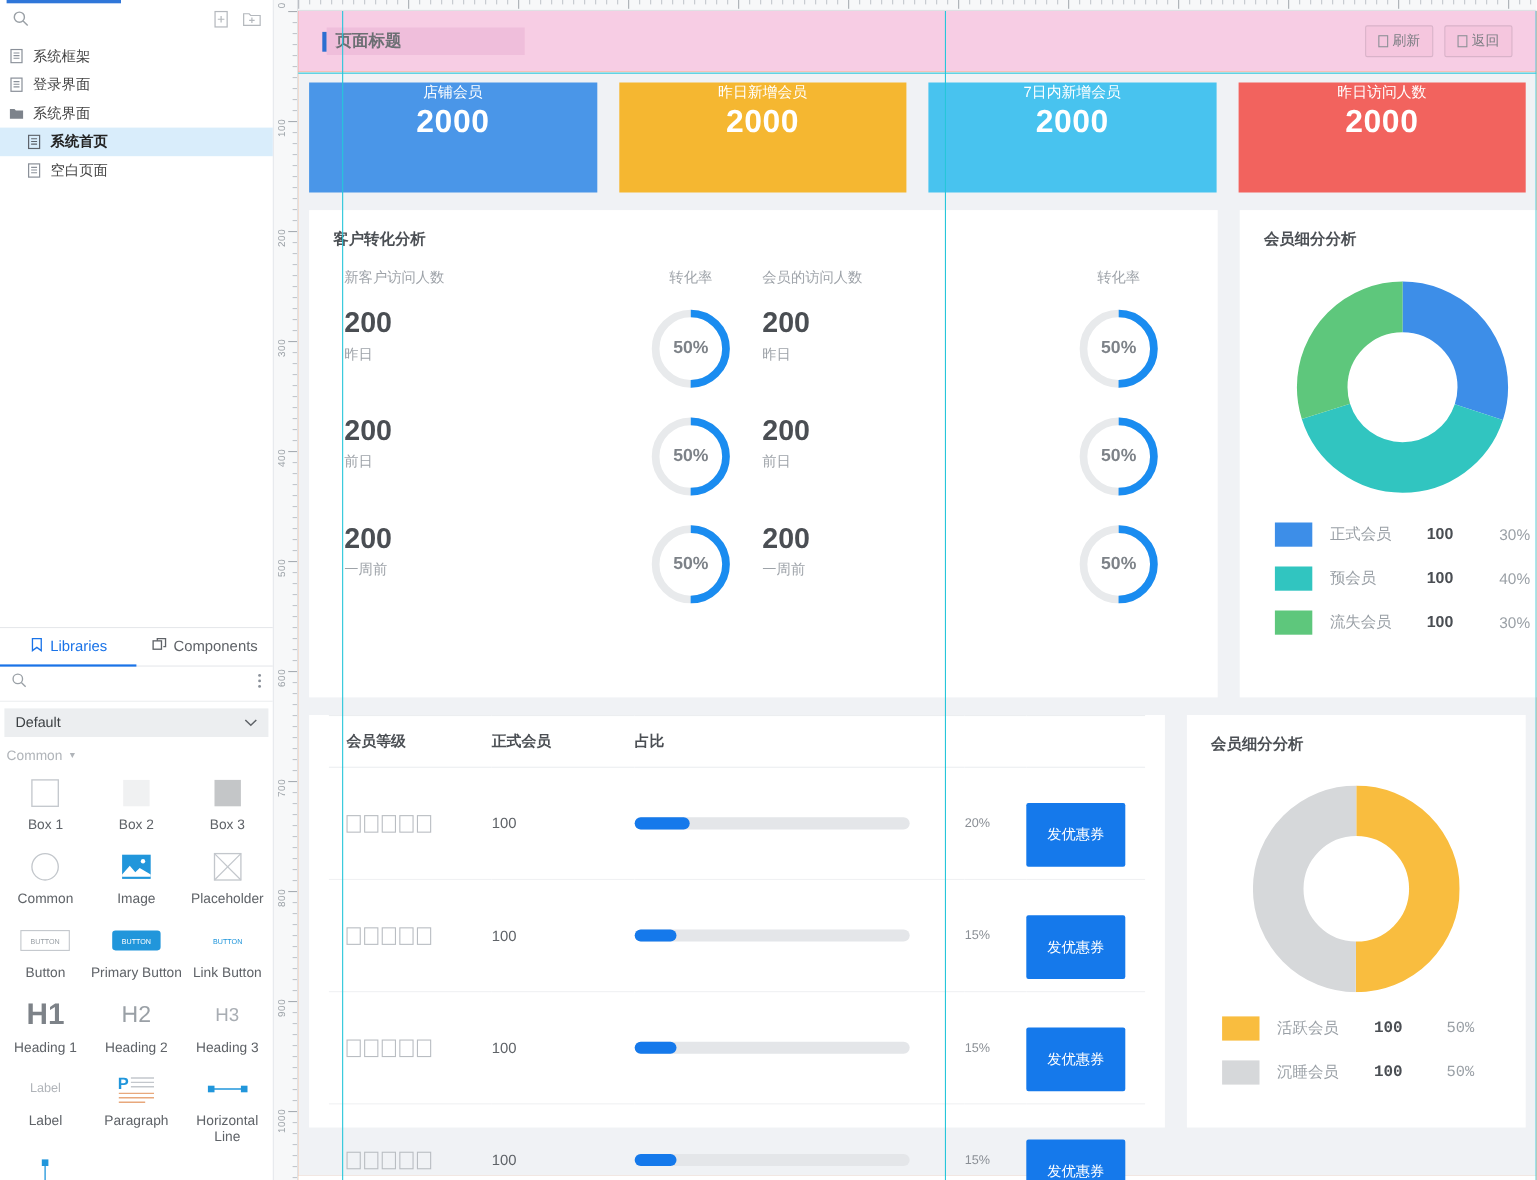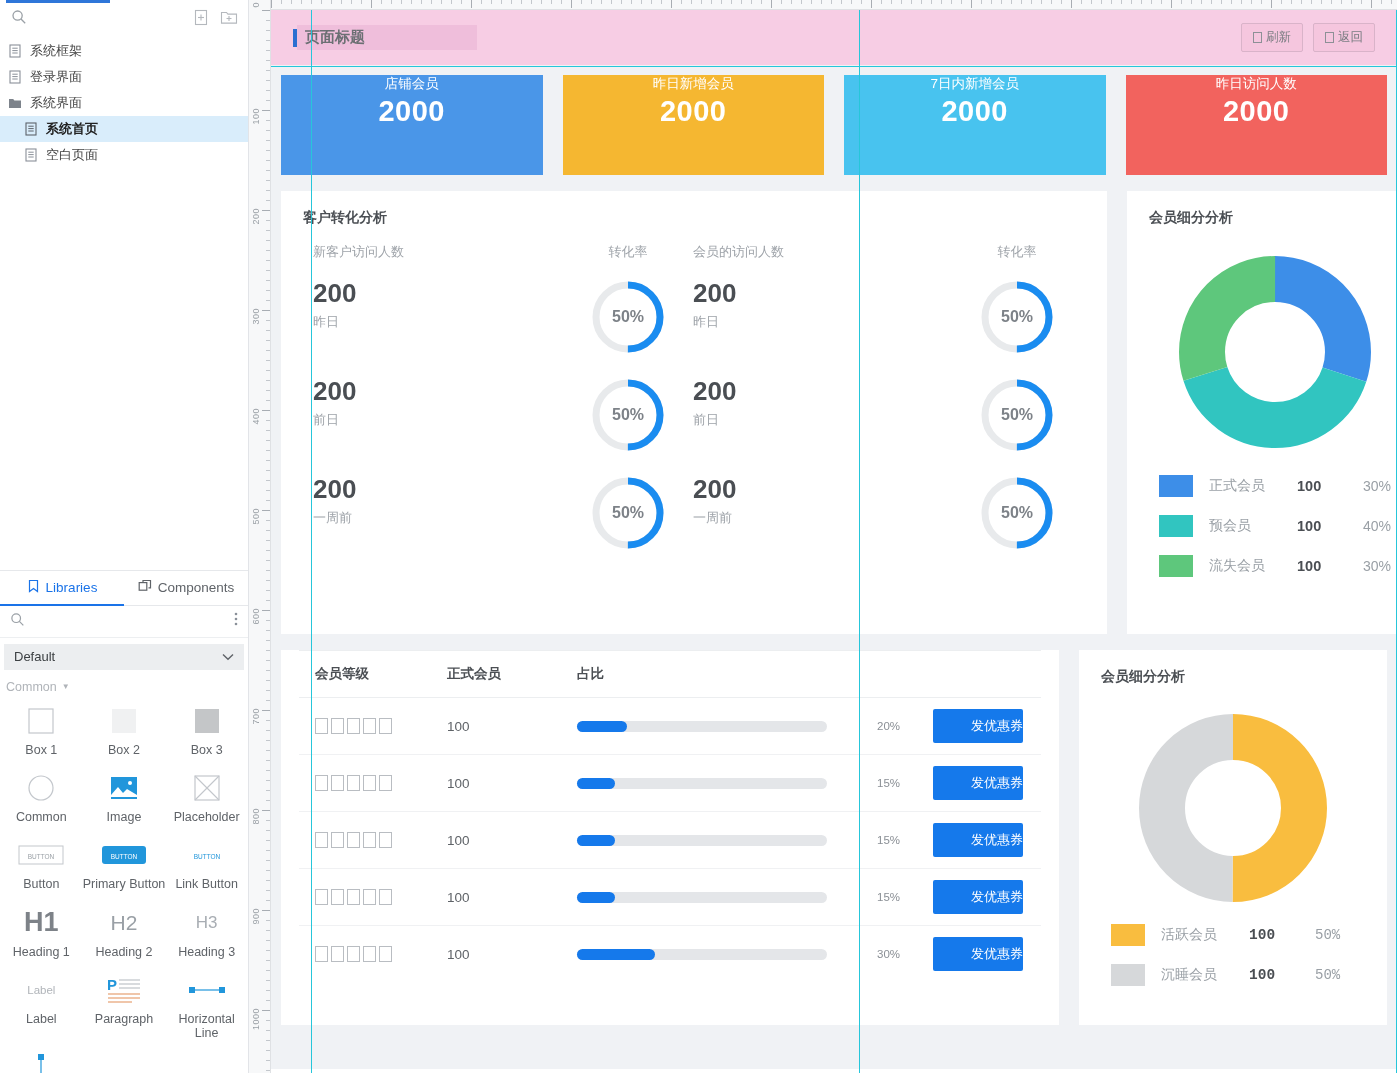--- a/index.html
+++ b/index.html
@@ -222,22 +222,23 @@
   .tofu-cell .tofu { width: 13px; height: 16px; border-color: #b9bdc2; }
   .cell-num { font-size: 13.5px; color: #5f6368; }
   .bar-track {
     height: 11px; background: #e4e6e9; border-radius: 6px;
     width: 250px; position: relative;
   }
   .bar-fill { height: 11px; background: #1579eb; border-radius: 6px; }
   .cell-pct { font-size: 11.5px; color: #8a8f95; }
   .coupon-btn {
     background: #1579eb; color: #fff; font-size: 13px;
-    padding: 8px 0; width: 90px; text-align: right; border: none;
+    padding: 20px 0; width: 90px; text-align: center; border: none;
     border-radius: 2px;
+    margin-top: 21px;
   }
 
   .donut2-panel { flex: 1; height: 375px; }
   .bottom-strip { height: 34px; background: #f0f2f5; }
   .bottom-peek { background: #fff; height: 26px; padding: 8px 22px 0 22px; }
 </style>
 </head>
 <body>
 
 <div class="app">

